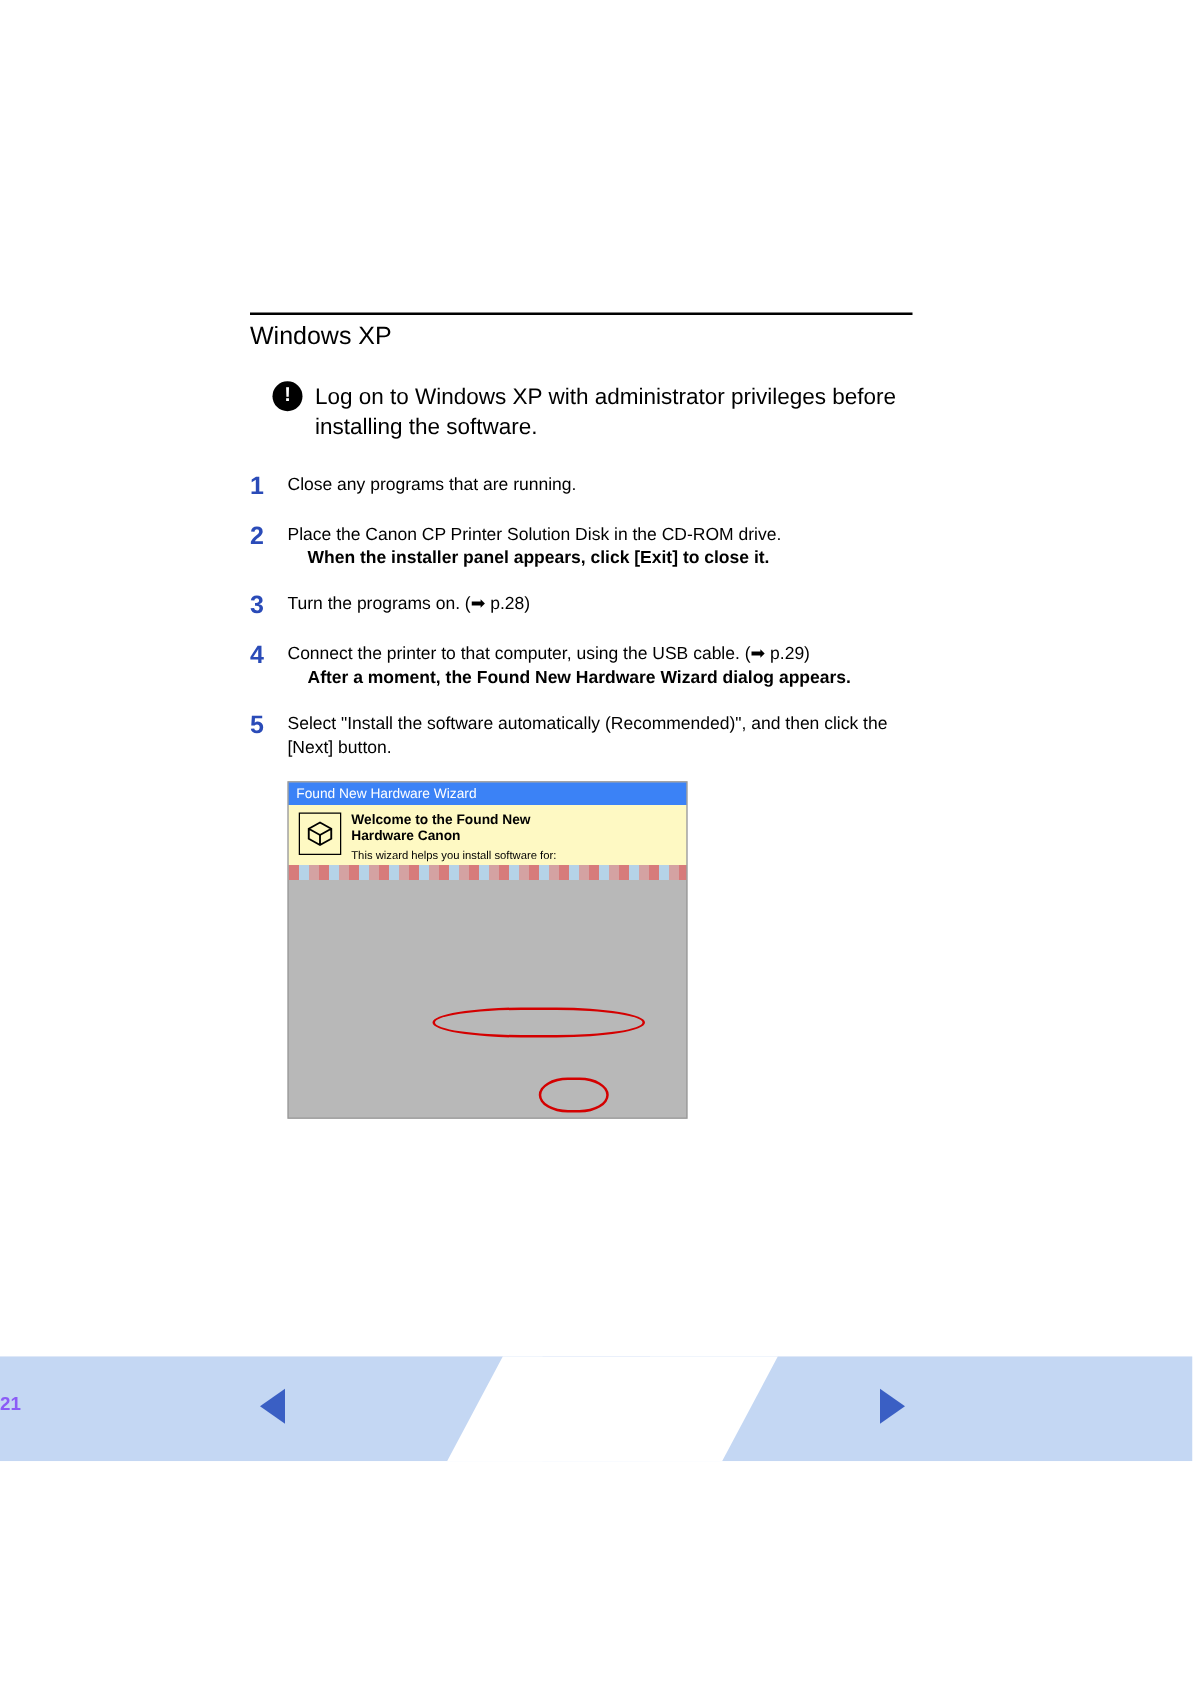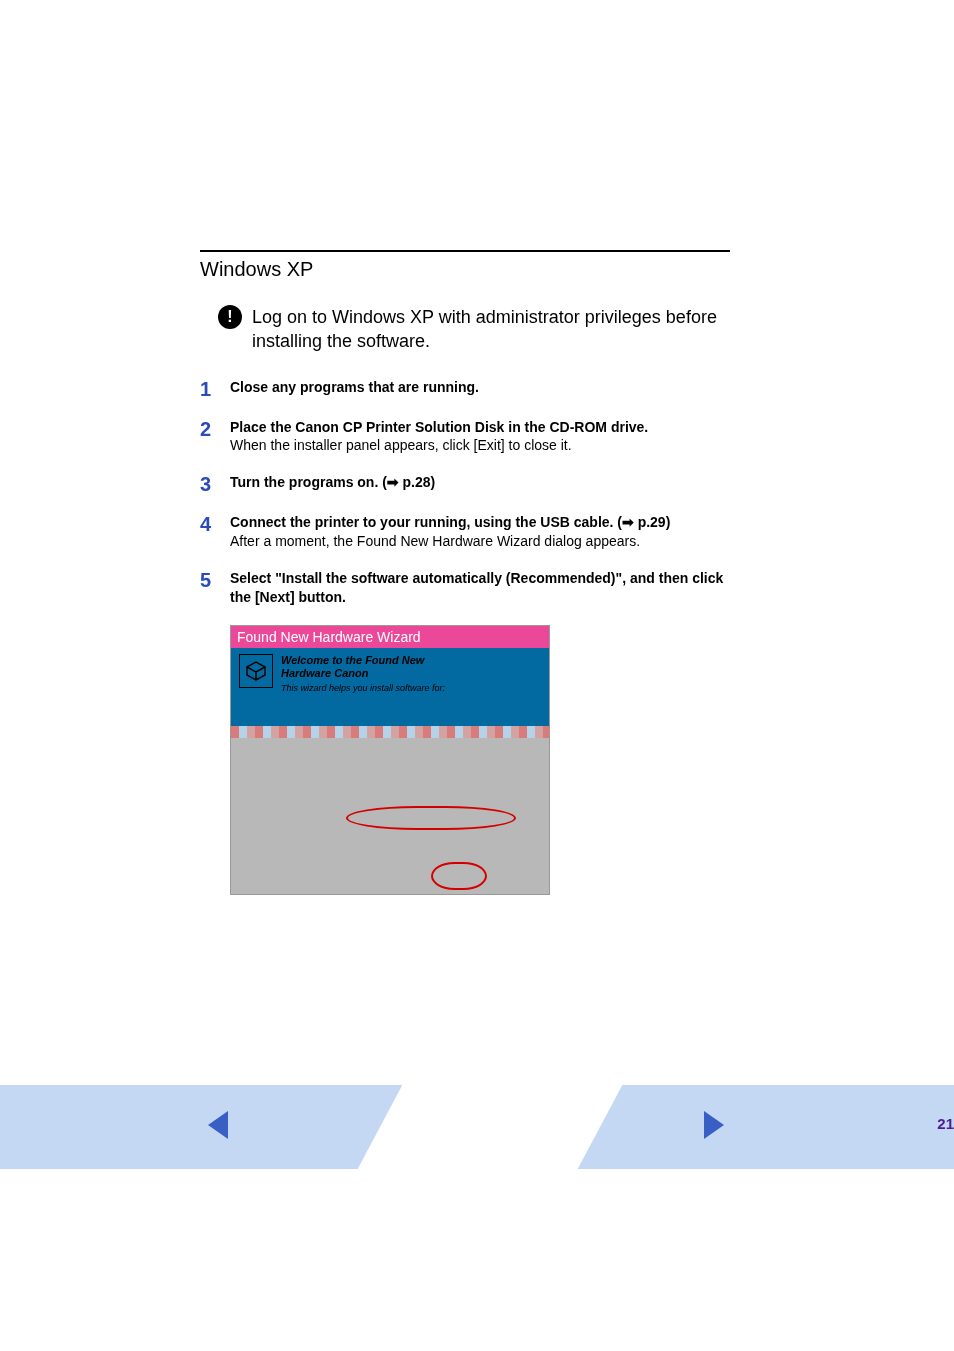--- a/index.html
+++ b/index.html
@@ -62,46 +62,46 @@
     color: #2a4bb8;
     line-height: 1.1;
     flex-shrink: 0;
   }
   .step-body {
     flex: 1;
     font-size: 14px;
     line-height: 1.35;
   }
   .step-title {
-    font-weight: bold;
+    font-weight: normal;
   }
   .step-detail {
-    font-weight: normal;
+    font-weight: bold;
+    margin-left: 16px;
   }
   .dialog-wrap {
     margin-left: 30px;
     margin-top: 4px;
     width: 320px;
     height: 270px;
     position: relative;
     background: #b8b8b8;
     border: 1px solid #999;
   }
   .dialog-title {
-    background: #ec4899;
+    background: #3b82f6;
     color: #fff;
-    font-size: 14px;
+    font-size: 11px;
     padding: 3px 6px;
   }
   .dialog-inner {
     display: flex;
     padding: 6px 8px 0 8px;
-    background: #0369a1;
-    height: 78px;
-    font-style: italic;
+    background: #fef9c3;
+    height: 48px;
   }
   .dialog-icon {
     width: 34px;
     height: 34px;
     border: 1px solid #000;
     display: flex;
     align-items: center;
     justify-content: center;
     margin-right: 8px;
   }
@@ -158,25 +158,25 @@
     left: 380px;
     top: 0;
     width: 220px;
     height: 84px;
     background: #fff;
     transform: skewX(-28deg);
   }
   .page-num {
     position: absolute;
     left: 0; right: 0;
-    text-align: right;
+    text-align: left;
     top: 30px;
     font-size: 15px;
     font-weight: bold;
-    color: #4c1d95;
+    color: #8b5cf6;
   }
   .nav-prev, .nav-next {
     position: absolute;
     top: 26px;
     width: 0; height: 0;
     border-top: 14px solid transparent;
     border-bottom: 14px solid transparent;
     cursor: pointer;
   }
   .nav-prev {
@@ -218,21 +218,21 @@
   <div class="step">
     <div class="step-num">3</div>
     <div class="step-body">
       <div class="step-title">Turn the programs on. (➡ p.28)</div>
     </div>
   </div>
 
   <div class="step">
     <div class="step-num">4</div>
     <div class="step-body">
-      <div class="step-title">Connect the printer to your running, using the USB cable. (➡ p.29)</div>
+      <div class="step-title">Connect the printer to that computer, using the USB cable. (➡ p.29)</div>
       <div class="step-detail">After a moment, the Found New Hardware Wizard dialog appears.</div>
     </div>
   </div>
 
   <div class="step">
     <div class="step-num">5</div>
     <div class="step-body">
       <div class="step-title">Select "Install the software automatically (Recommended)", and then click the [Next] button.</div>
     </div>
   </div>

